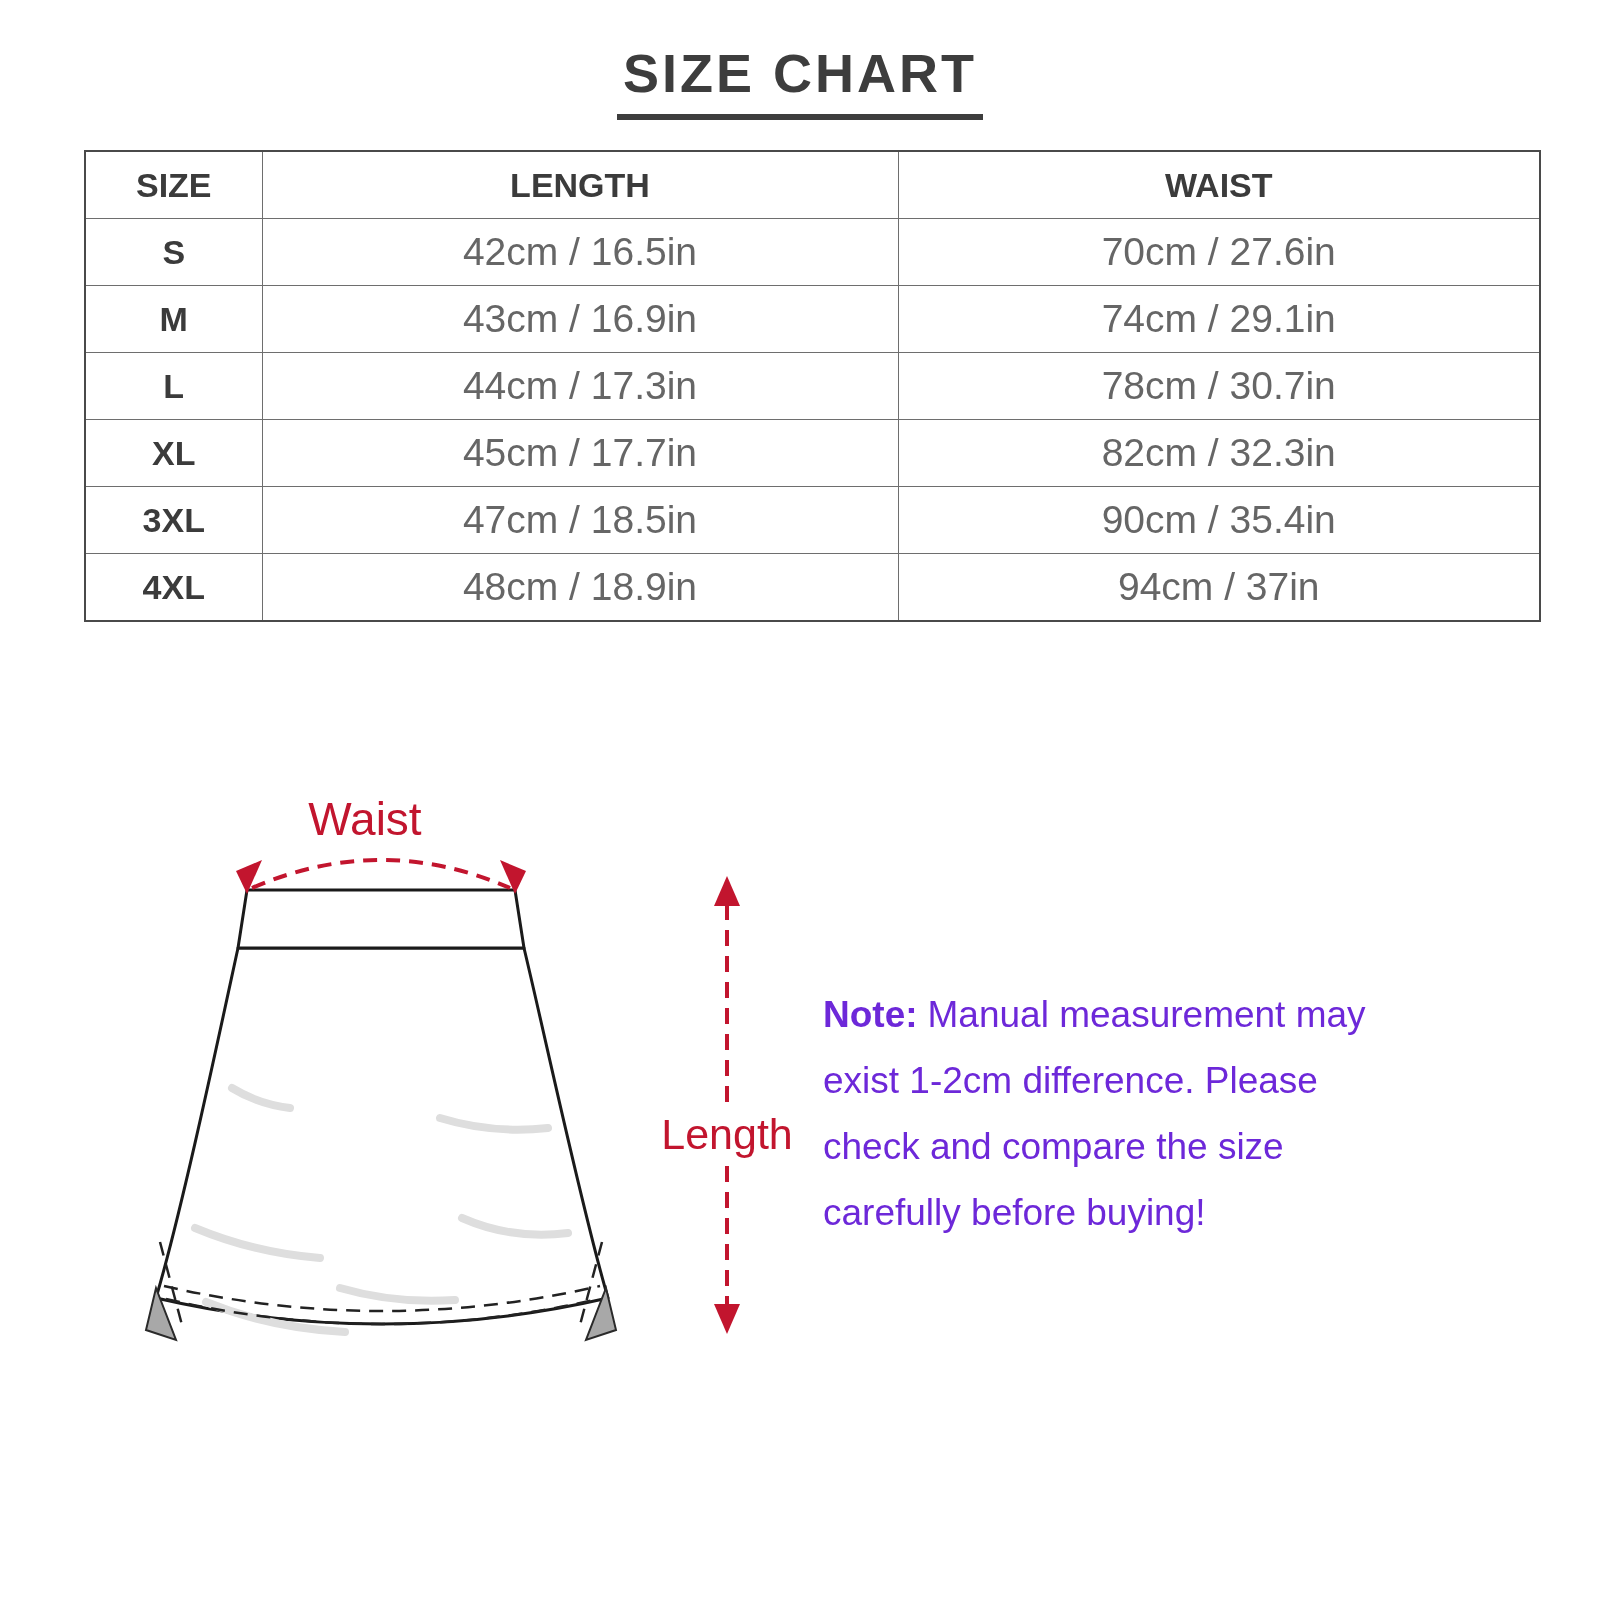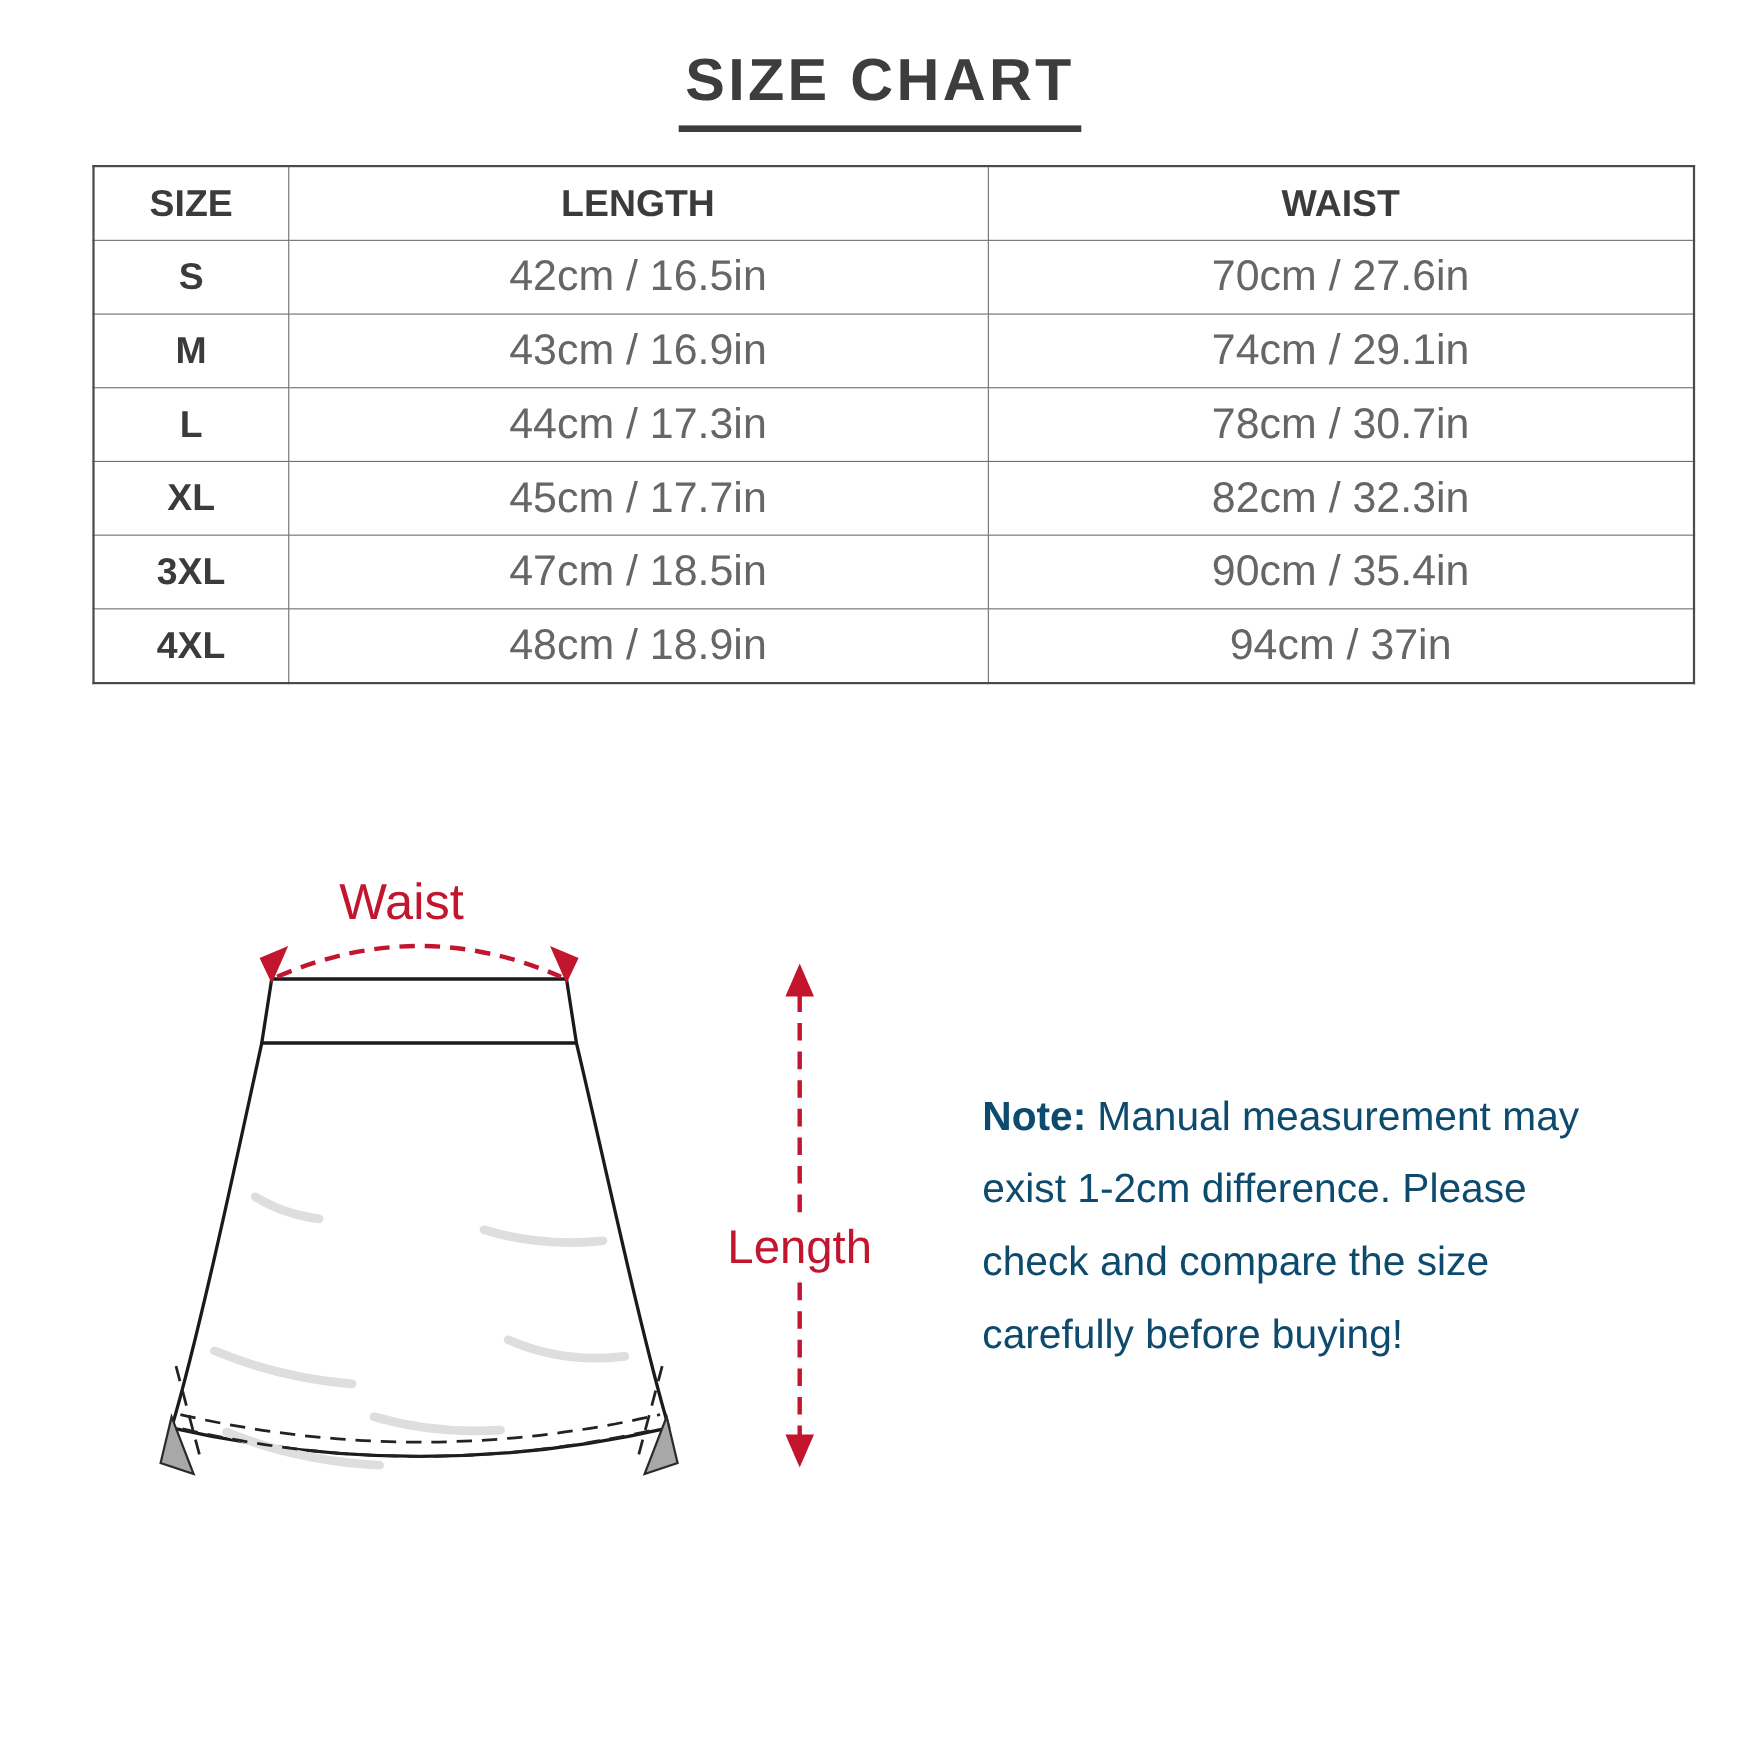--- a/index.html
+++ b/index.html
@@ -61,23 +61,23 @@
     font-size: 46px; color: #c2152e; white-space: nowrap;
   }
   .length-label {
     position: absolute; left: 587px; top: 320px;
     transform: translateX(-50%);
     font-size: 43px; color: #c2152e; white-space: nowrap;
   }
 
   
   .note {
-    position: absolute; left: 893px; top: 982px;
+    position: absolute; left: 823px; top: 982px;
     width: 600px;
-    font-size: 37px; line-height: 66px; color: #0c4a6e;
+    font-size: 37px; line-height: 66px; color: #6d28d9;
   }
   .note-prefix { font-weight: 700; margin-right: 10px; }
 </style>
 </head>
 <body>
 
 <div class="page">
 
   <div class="title-wrap">
     <span class="title-text">SIZE CHART</span>

